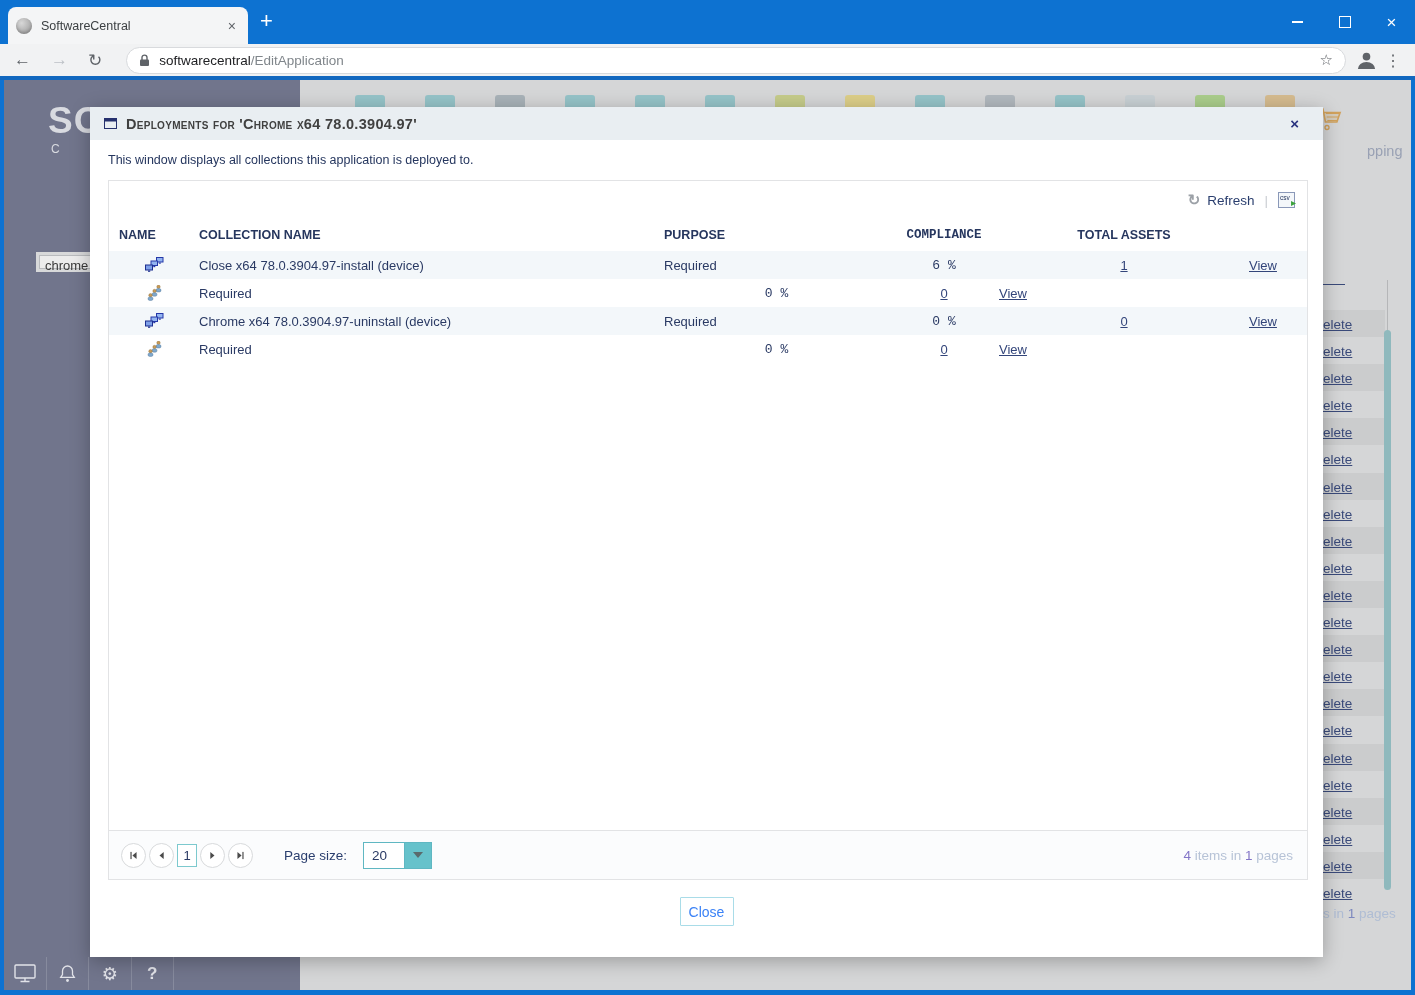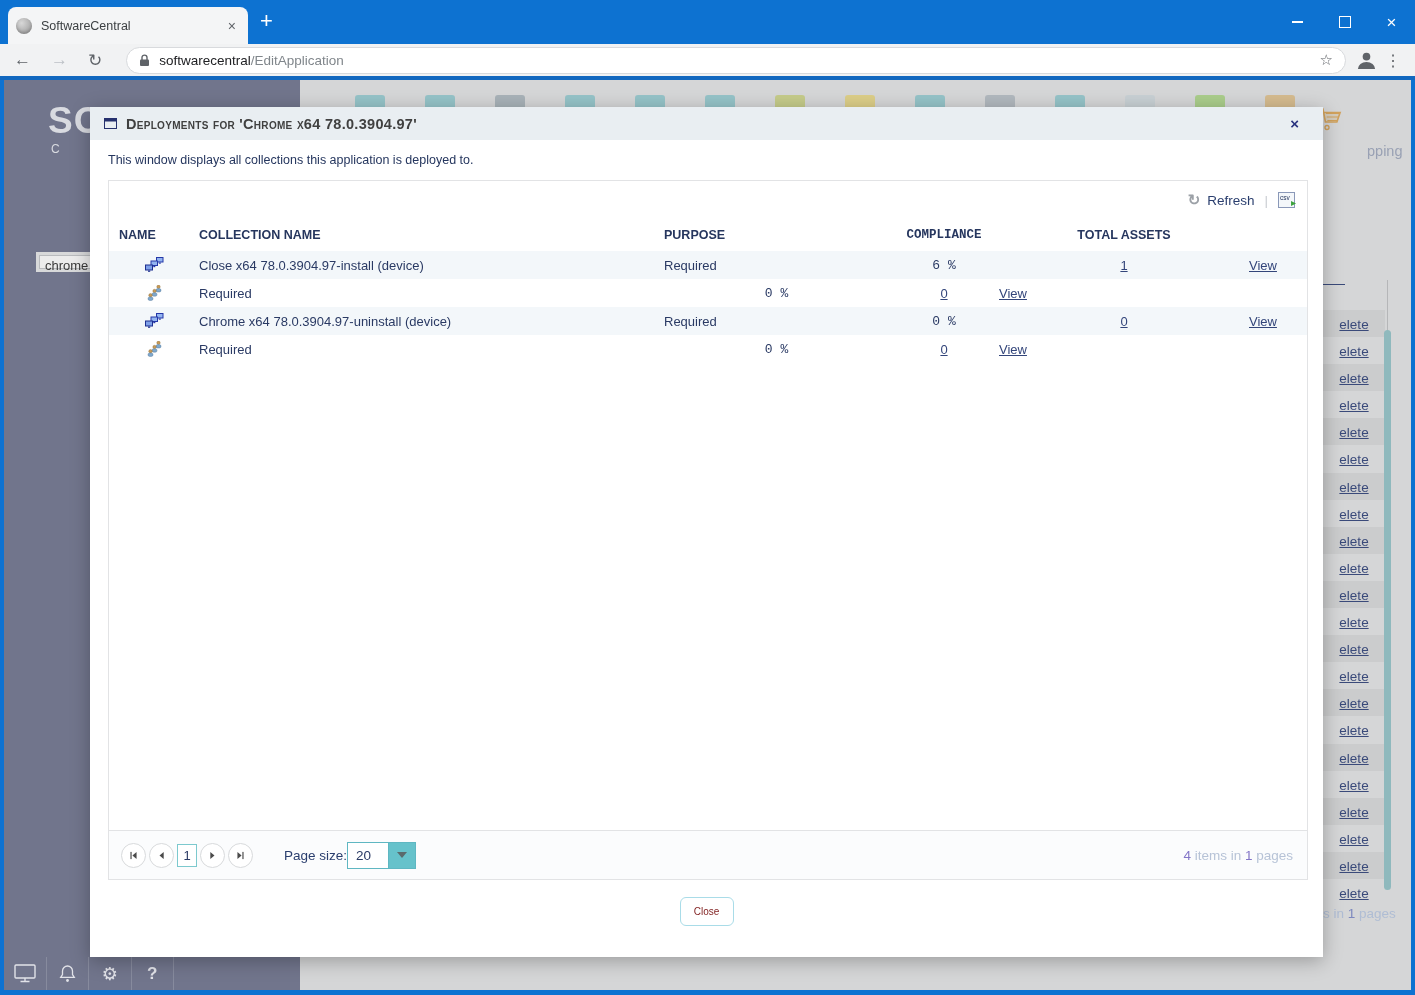--- a/index.html
+++ b/index.html
@@ -47,21 +47,21 @@
   .sb-foot{position:absolute;left:0;top:877px;height:33px;display:flex;}
   .sb-cell{width:41.5px;height:33px;display:flex;align-items:center;justify-content:center;
        border-right:1px solid rgba(255,255,255,.16);color:#E2E3E9;}
   .gear-g{font-size:18px;line-height:18px;}
   .help-g{font-size:17px;font-weight:bold;}
   .main-bg{position:absolute;left:300px;top:80px;width:1111px;height:910px;background:#D5D6D7;overflow:hidden;}
   .sliver{position:absolute;top:15px;width:30px;height:26px;border-radius:3px;opacity:.85;}
   .cart{position:absolute;left:1016px;top:26px;}
   .pping{position:absolute;left:1026px;top:63px;font-size:14.5px;color:#99A1B4;margin-left:41px;}
   .del-col{position:absolute;left:1013px;top:230px;width:72px;}
-  .del-item{height:27.1px;line-height:27.1px;padding-left:10px;text-align:center;}
+  .del-item{height:27.1px;line-height:27.1px;padding-left:10px;}
   .del-item.shade{background:rgba(0,0,0,.045);}
   .del-lnk{font-size:13.5px;color:#3A4A7A;text-decoration:underline;}
   .del-partial{position:absolute;left:1023px;top:204px;width:22px;border-bottom:1px solid #3A4A7A;}
   .bg-pager{position:absolute;left:1023px;top:826px;font-size:13.5px;color:#AFBDD4;}
   .bg-pager b{color:#7D88BE;font-weight:normal;}
   .sb-track{position:absolute;left:1087px;top:200px;width:1px;height:55px;background:#B5B6B8;}
   .sb-thumb{position:absolute;left:1084px;top:250px;width:7px;height:560px;background:#8FB9BD;border-radius:4px;}
   
   .modal{position:absolute;left:90px;top:107px;width:1233px;height:850px;background:#fff;z-index:10;
        box-shadow:0 4px 18px rgba(0,0,0,.28);}
@@ -88,30 +88,30 @@
   .c-type svg{vertical-align:middle;}
   .c-comp{text-align:center;font-family:Liberation Mono, monospace;}
   .c-assets{text-align:center;}
   .lnk{color:#33457A;text-decoration:underline;cursor:pointer;}
   .pager{position:absolute;left:0;right:0;bottom:0;height:48px;border-top:1px solid #E2E3E5;background:#FBFCFD;
        display:flex;align-items:center;padding:0 12px;}
   .pg-btn{width:23px;height:23px;border-radius:50%;border:1px solid #D8DADC;background:#fff;
        display:flex;align-items:center;justify-content:center;margin-right:3px;cursor:pointer;flex:0 0 auto;}
   .pg-cur{width:20px;height:23px;border:1px solid #7CC9CE;background:#fff;display:flex;align-items:center;
        justify-content:center;font-size:13px;color:#2A3A64;margin-right:3px;box-sizing:border-box;}
-  .ps-label{margin-left:28px;margin-right:0;font-size:13.5px;color:#2A3E6E;}
+  .ps-label{margin-left:28px;margin-right:16px;font-size:13.5px;color:#2A3E6E;}
   .dd{display:flex;height:27px;cursor:pointer;}
   .dd-val{width:41px;border:1px solid #5FB7C2;border-right:none;background:#fff;font-size:13.5px;color:#2A3A64;
        display:flex;align-items:center;padding-left:8px;box-sizing:border-box;}
   .dd-btn{width:26px;background:#66C2CB;border:1px solid #5FB7C2;display:flex;align-items:center;justify-content:center;}
   .dd-caret{width:0;height:0;border-left:5px solid transparent;border-right:5px solid transparent;border-top:6px solid #5A6A6C;}
   .summary{margin-left:auto;font-size:13.5px;color:#B7C3D7;padding-right:2px;}
   .summary b{color:#8376C8;font-weight:normal;}
   .close-btn{position:absolute;left:50%;transform:translateX(-50%);top:790px;width:54px;height:29px;background:#fff;
-       border:1px solid #A9DCE8;border-radius:6px;color:#7f1d1d;font-size:10px;display:flex;align-items:center;
+       border:1px solid #A9DCE8;border-radius:1px;color:#3b82f6;font-size:14px;display:flex;align-items:center;
        justify-content:center;cursor:pointer;box-sizing:border-box;}
 </style>
 </head>
 <body>
 
 <div id="stage">
 
   <div class="titlebar">
     <div class="tab">
       <span class="favicon"></span>

